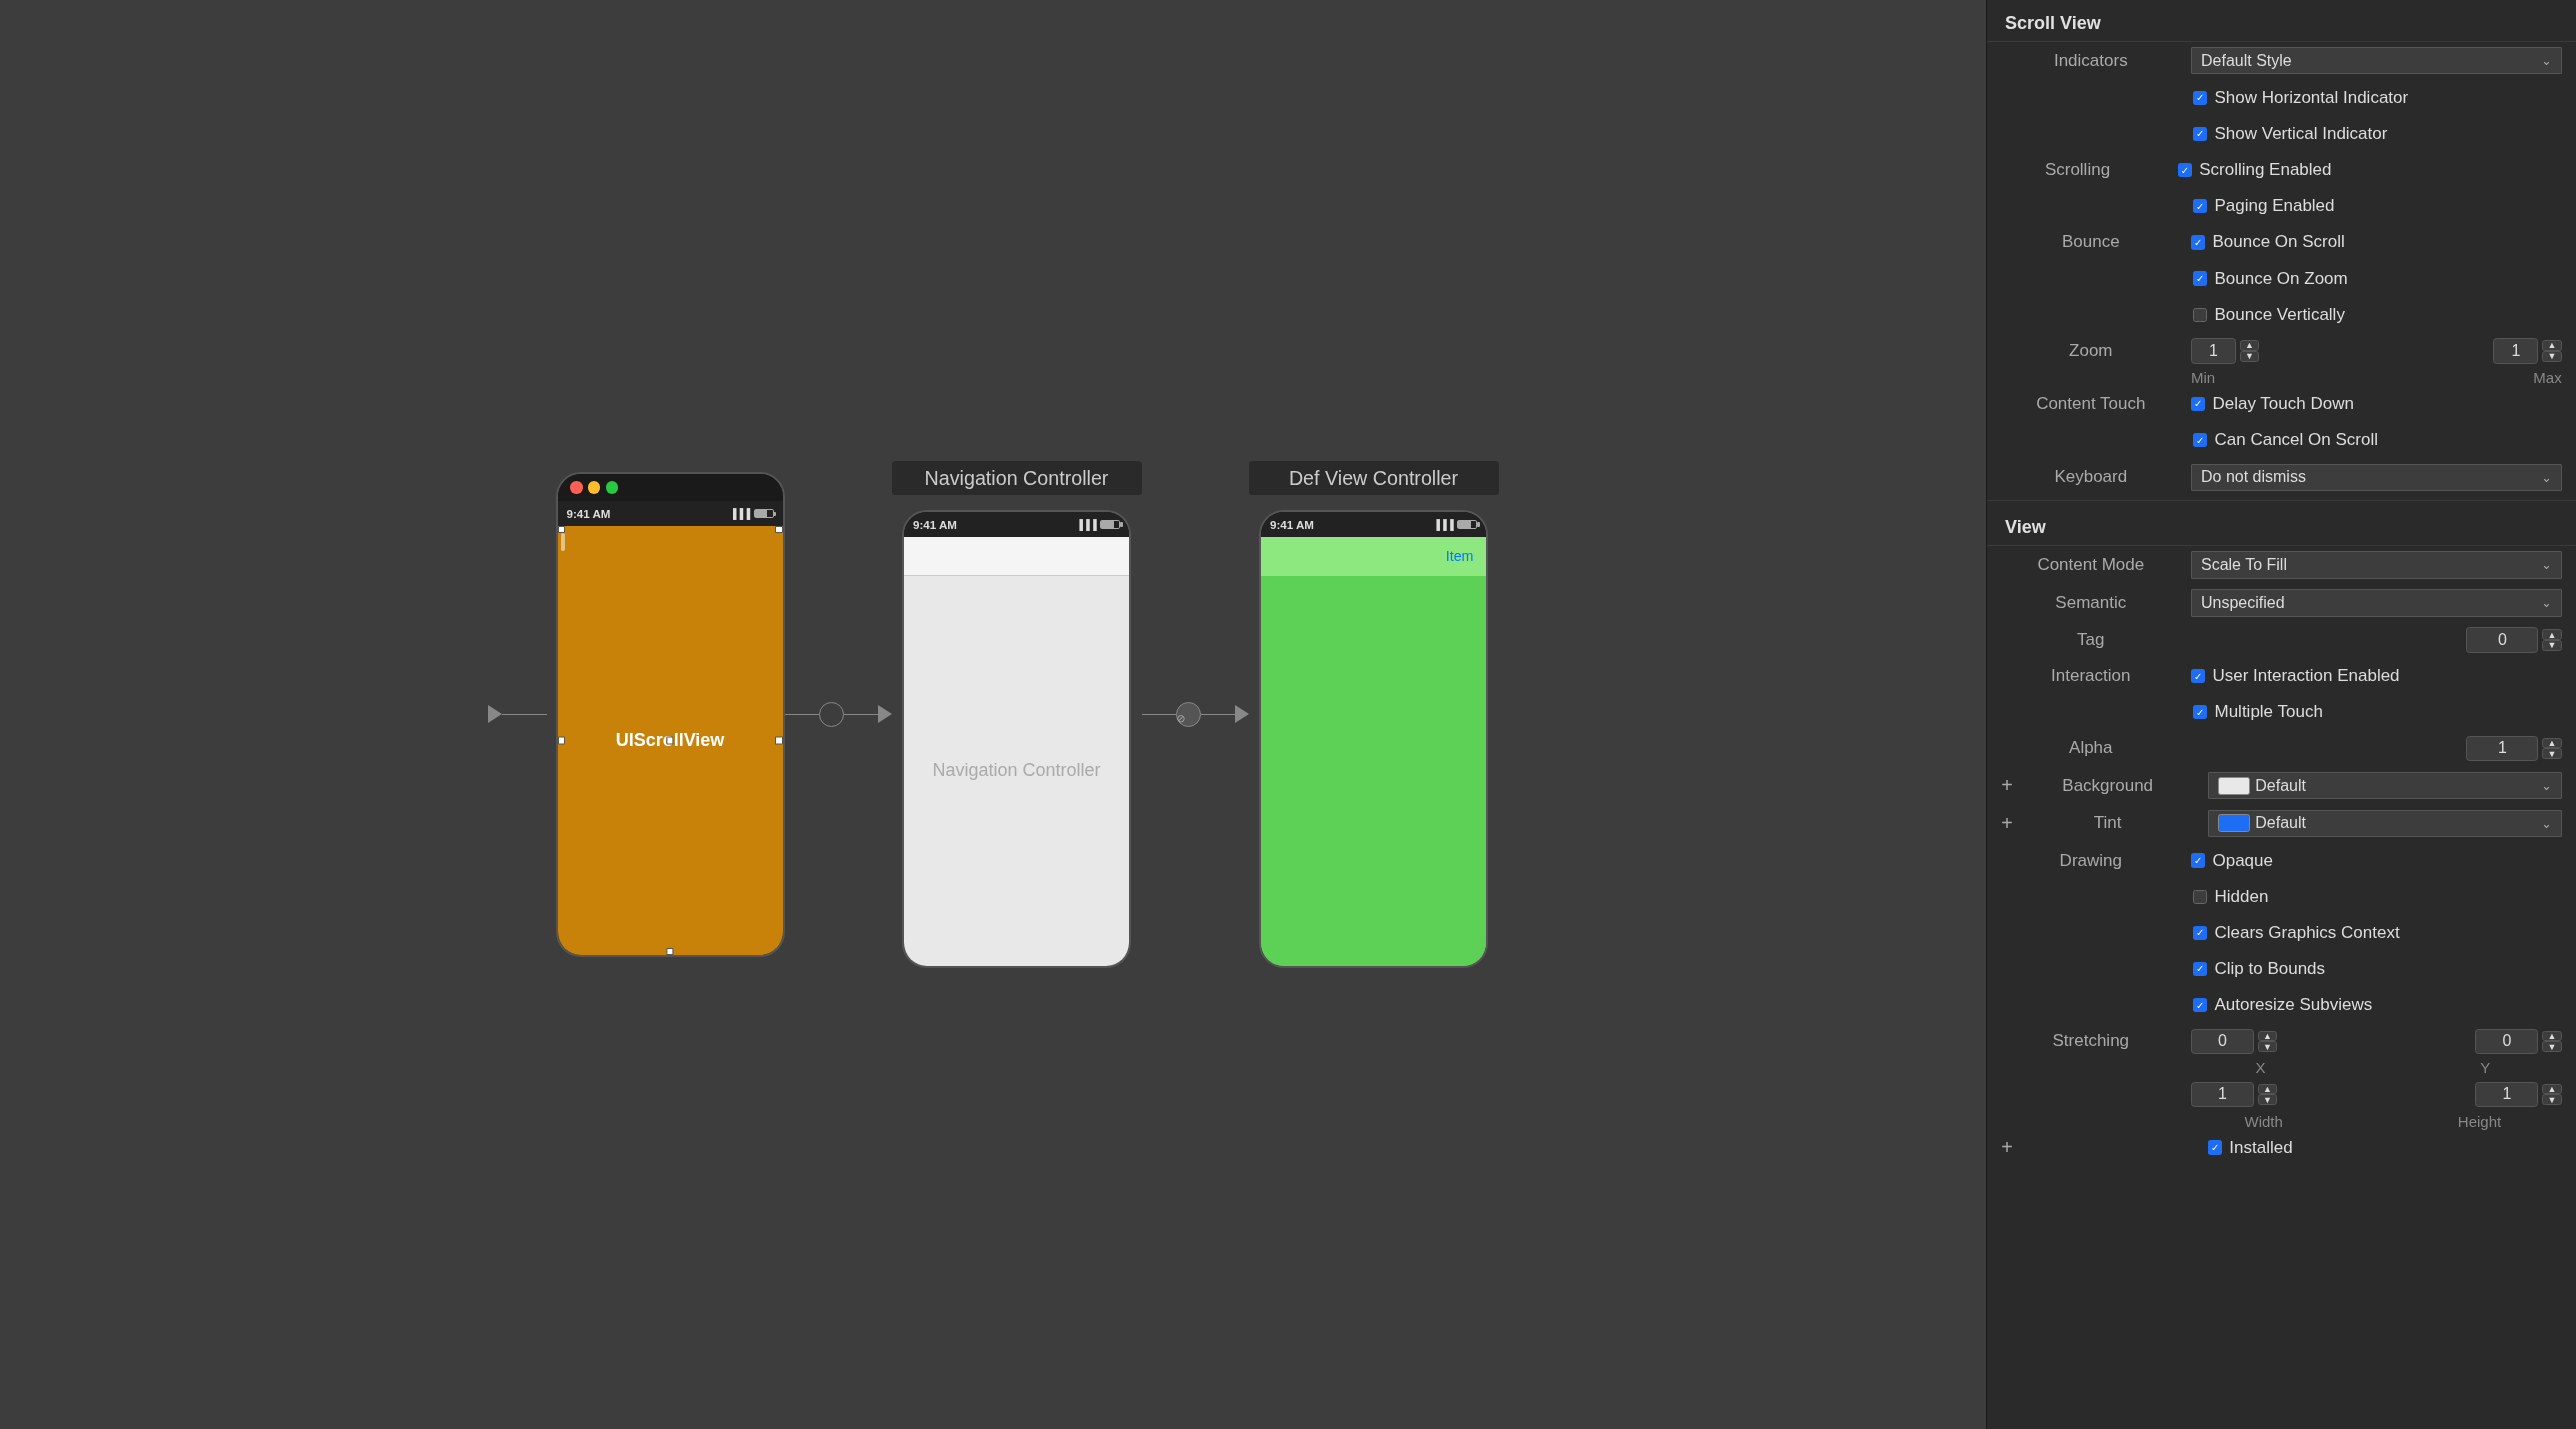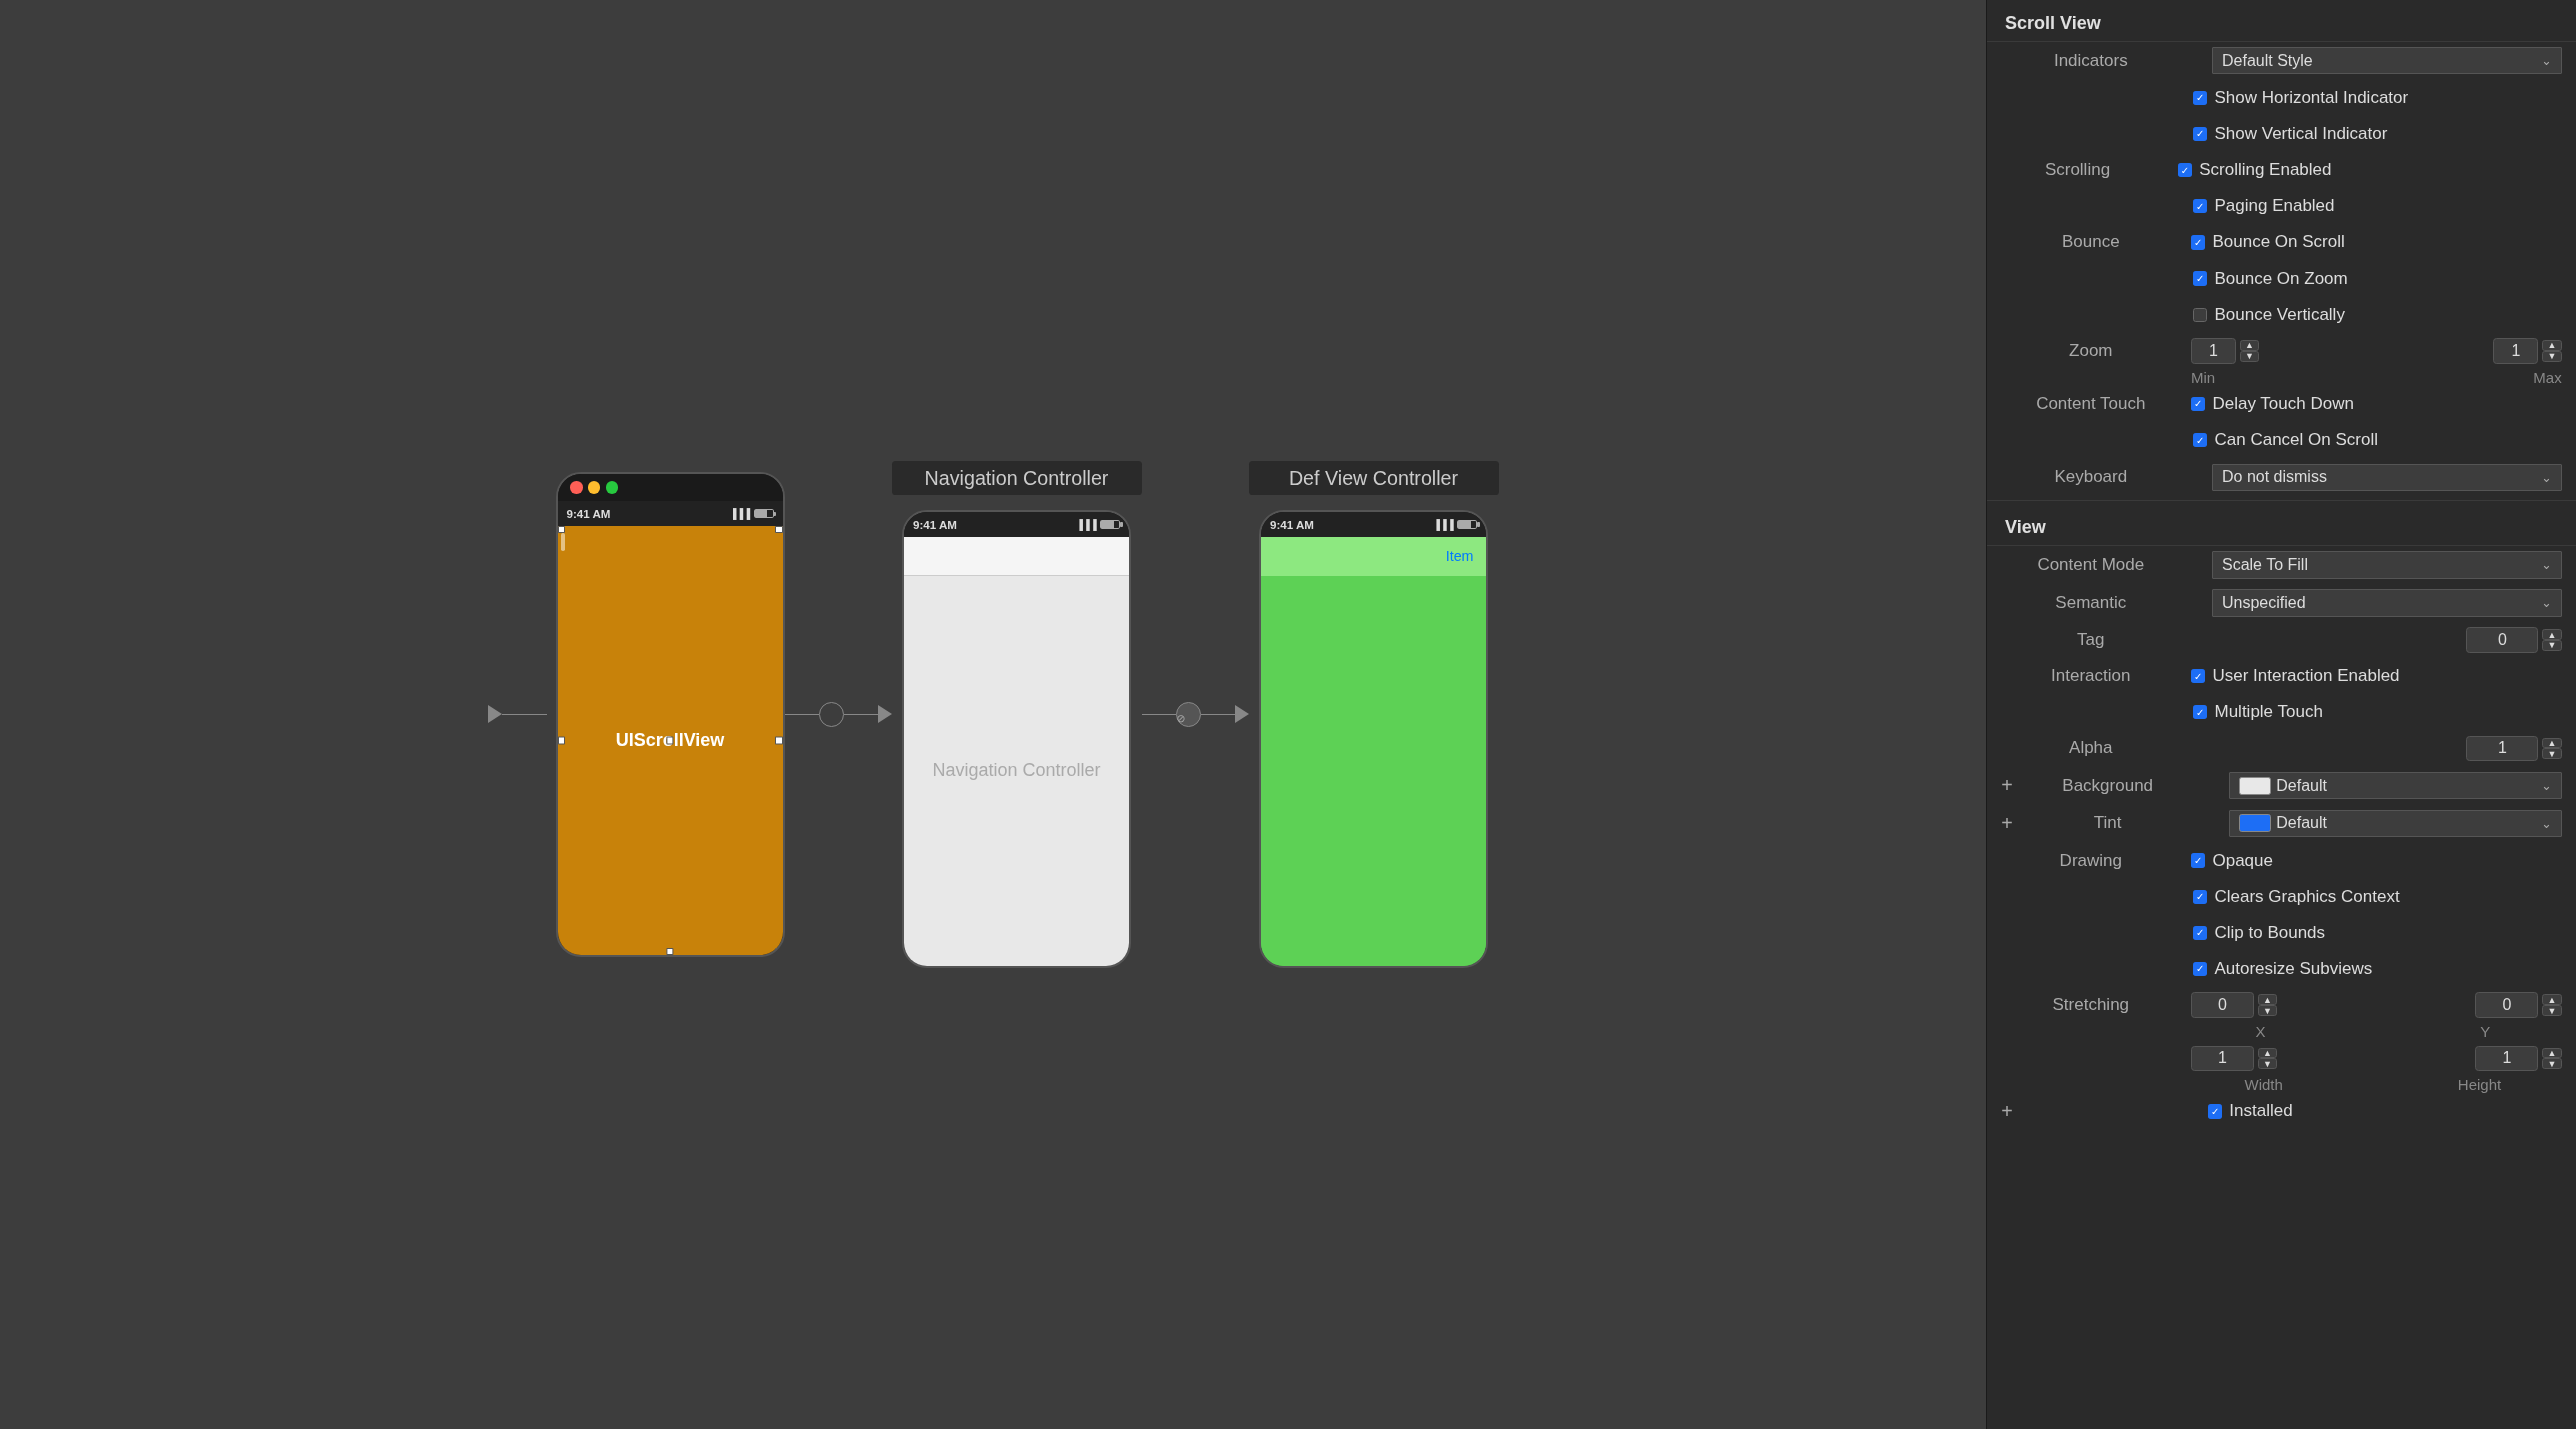--- a/index.html
+++ b/index.html
@@ -255,21 +255,20 @@
       border: 0.9px solid #555;
       border-radius: 1px;
       padding: 3.6px 9px;
       color: #ddd;
       font-size: 16px;
       display: flex;
       align-items: center;
       justify-content: space-between;
       width: 100%;
       cursor: pointer;
-      margin-left: 21px;
     }
     .dropdown-arrow {
       color: #aaa;
       font-size: 12.5px;
       margin-left: 5.4px;
     }
 
     
     .checkbox-row {
       display: flex;
@@ -755,20 +754,28 @@
     <div class="panel-control">
       <div class="checkbox-row">
         <div class="checkbox">
           <span class="checkbox-check">✓</span>
         </div>
         <span>Opaque</span>
       </div>
     </div>
   </div>
 
+  <div class="panel-row" style="padding-left: 206px;">
+    <div class="panel-control">
+      <div class="checkbox-row">
+        <div class="checkbox unchecked"></div>
+        <span>Hidden</span>
+      </div>
+    </div>
+  </div>
 
   <div class="panel-row" style="padding-left: 206px;">
     <div class="panel-control">
       <div class="checkbox-row">
         <div class="checkbox">
           <span class="checkbox-check">✓</span>
         </div>
         <span>Clears Graphics Context</span>
       </div>
     </div>

